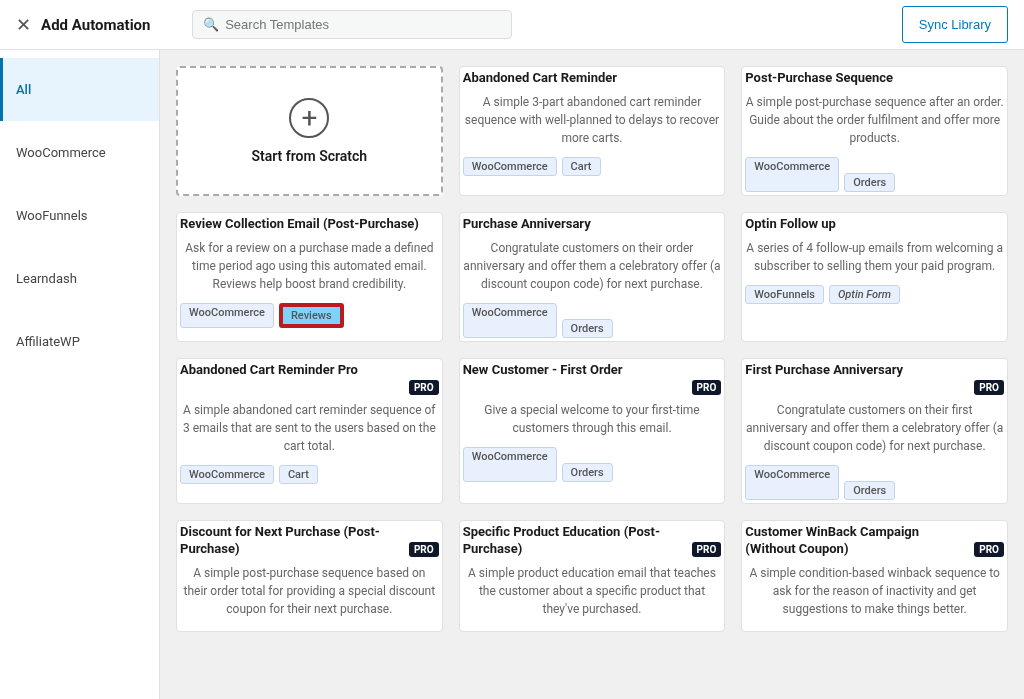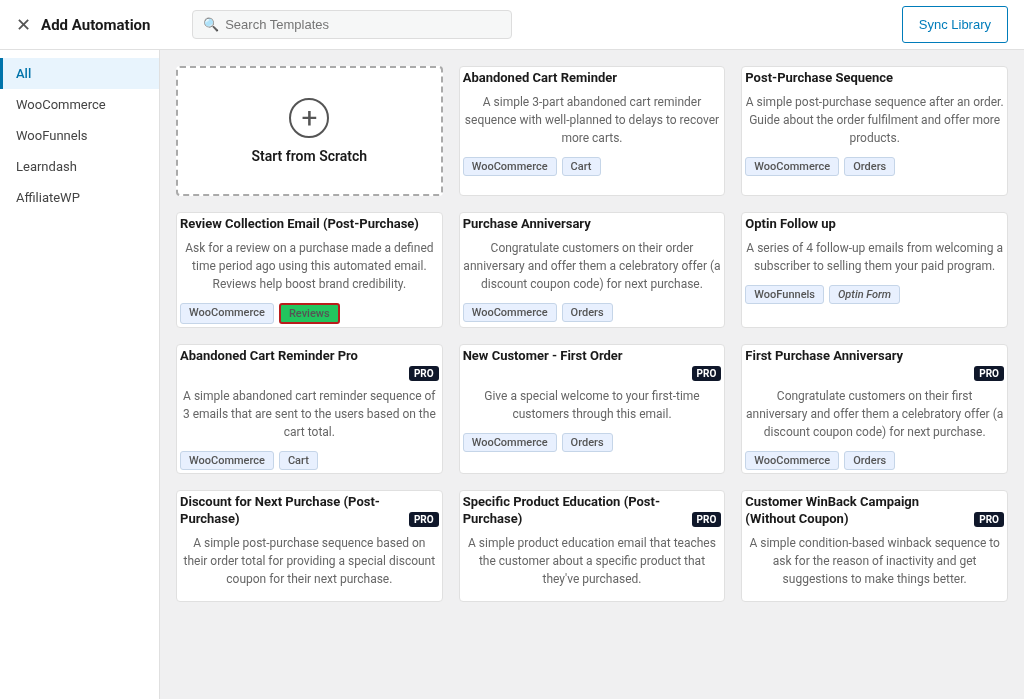--- a/index.html
+++ b/index.html
@@ -16,21 +16,21 @@
     .search-input-wrapper { display: flex; align-items: center; background: #f6f7f7; border: 1px solid #ddd; border-radius: 4px; padding: 6px 10px; max-width: 320px; }
     .search-icon { color: #999; font-size: 13px; margin-right: 6px; }
     .search-input { border: none; background: transparent; outline: none; font-size: 13px; color: #555; width: 200px; }
     .sync-btn { margin-left: auto; padding: 10px 16px; border: 1px solid #007cba; border-radius: 3px; background: #fff; color: #007cba; font-size: 13px; cursor: pointer; font-weight: 500; white-space: nowrap; }
 
     
     .main-content { display: flex; flex: 1; overflow: hidden; }
 
     
     .sidebar { width: 160px; flex-shrink: 0; border-right: 1px solid #e0e0e0; padding: 8px 0; background: #fff; overflow-y: auto; }
-    .sidebar-item { padding: 8px 16px; font-size: 13px; color: #444; cursor: pointer; border-radius: 0; }
+    .sidebar-item { padding: 24px 16px; font-size: 13px; color: #444; cursor: pointer; border-radius: 0; }
     .sidebar-item.active { background: #e8f4fd; color: #0073aa; font-weight: 500; border-left: 3px solid #0073aa; padding-left: 13px; }
 
     
     .content-area { flex: 1; overflow-y: auto; padding: 16px; background: #f0f0f1; }
 
     
     .templates-grid { display: grid; grid-template-columns: repeat(3, 1fr); gap: 16px; }
 
     
     .card { background: #fff; border-radius: 4px; border: 1px solid #e0e0e0; padding: 3px; position: relative; cursor: pointer; }
@@ -42,22 +42,22 @@
 
     
     .card-header { display: flex; align-items: flex-start; justify-content: space-between; margin-bottom: 6px; }
     .card-title { font-size: 13px; font-weight: 700; color: #1a1a1a; line-height: 1.3; padding-right: 4px; }
     .pro-badge { background: #0f172a; color: #fff; font-size: 10px; font-weight: 700; padding: 2px 5px; border-radius: 3px; flex-shrink: 0; white-space: nowrap; align-self: flex-start; margin-top: 18px; text-align: center; }
     .card-desc { font-size: 12px; color: #666; line-height: 1.5; margin-bottom: 10px; text-align: center; }
     .card-tags { display: flex; flex-wrap: wrap; gap: 5px; }
     .tag { font-size: 11px; padding: 2px 8px; border-radius: 3px; font-weight: 500; }
     .tag-woo { background: #e8f0fe; color: #555; border: 1px solid #c5d5e8; }
     .tag-cart { background: #e8f0fe; color: #555; border: 1px solid #c5d5e8; }
-    .tag-orders { background: #e8f0fe; color: #555; border: 1px solid #c5d5e8; }
-    .tag-reviews { background: #22c55e; color: #555; border: 2px solid #b91c1c; }
+    .tag-orders { background: #e8f0fe; color: #555; border: 1px solid #c5d5e8; margin-top: 16px; }
+    .tag-reviews { background: #7dd3fc; color: #555; border: 4px solid #b91c1c; }
     .tag-woofunnels { background: #e8f0fe; color: #555; border: 1px solid #c5d5e8; }
     .tag-optin { background: #e8f0fe; color: #555; border: 1px solid #c5d5e8; font-style: italic; }
   </style>
 </head>
 <body>
 
 <div class="app-container">
 
   <div class="header">
     <div class="header-left">

